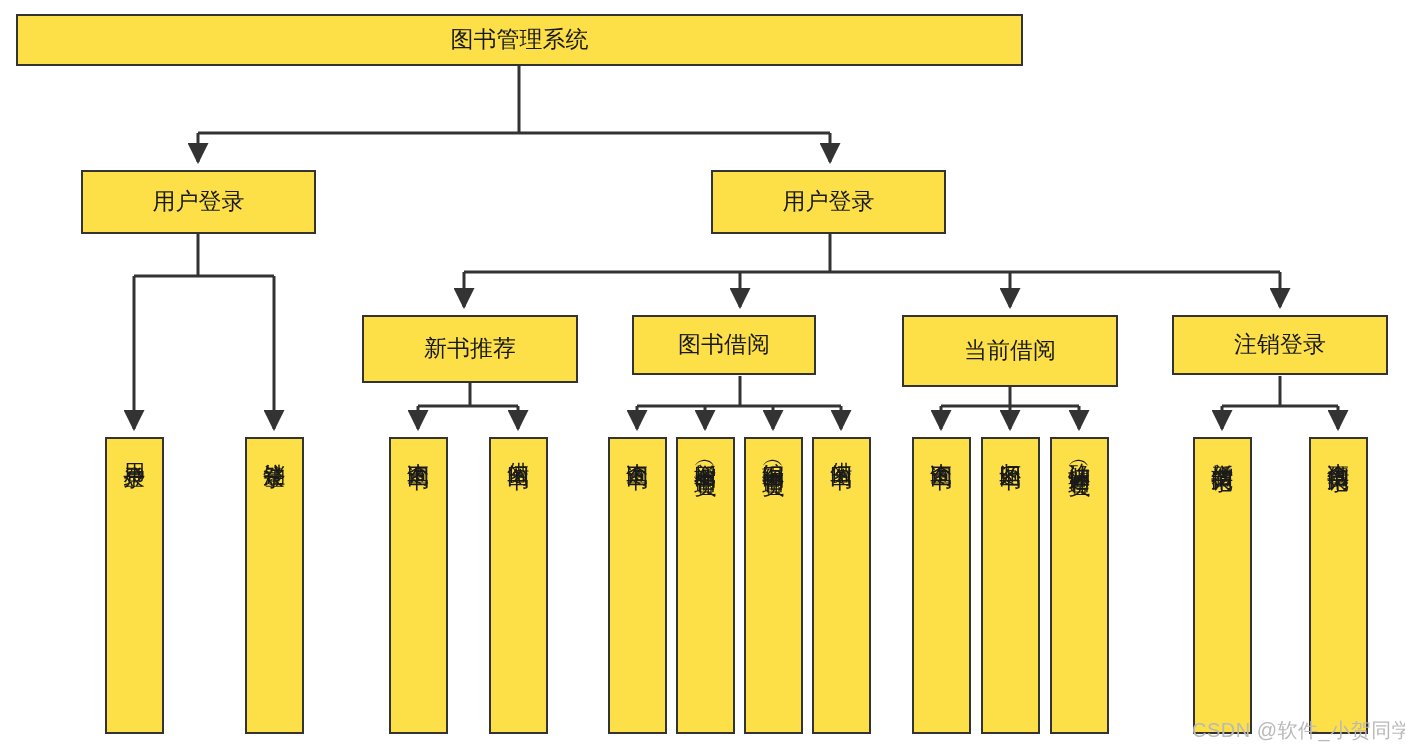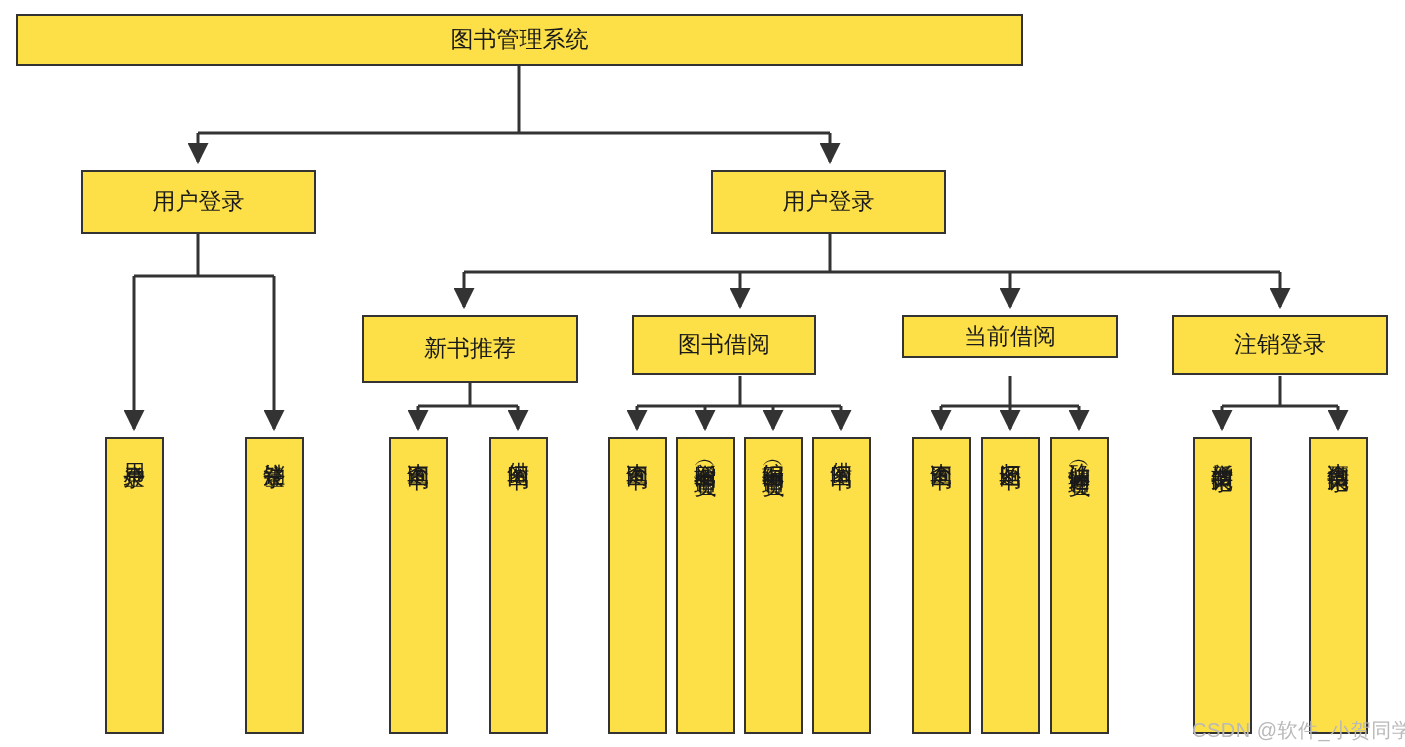--- a/index.html
+++ b/index.html
@@ -133,21 +133,21 @@
   <div class="node h-node" style="left:711px; top:170px; width:235px; height:64px;">
     <span class="node-label">用户登录</span>
   </div>
 
   <div class="node h-node" style="left:362px; top:315px; width:216px; height:68px;">
     <span class="node-label">新书推荐</span>
   </div>
   <div class="node h-node" style="left:632px; top:315px; width:184px; height:60px;">
     <span class="node-label">图书借阅</span>
   </div>
-  <div class="node h-node" style="left:902px; top:315px; width:216px; height:43px;">
+  <div class="node h-node" style="left:902px; top:315px; width:216px; height:72px;">
     <span class="node-label">当前借阅</span>
   </div>
   <div class="node h-node" style="left:1172px; top:315px; width:216px; height:60px;">
     <span class="node-label">注销登录</span>
   </div>
 
   <div class="node v-node" style="left:105px; top:437px; width:59px; height:297px;">
     <span class="node-label">用户登录</span>
   </div>
   <div class="node v-node" style="left:245px; top:437px; width:59px; height:297px;">

